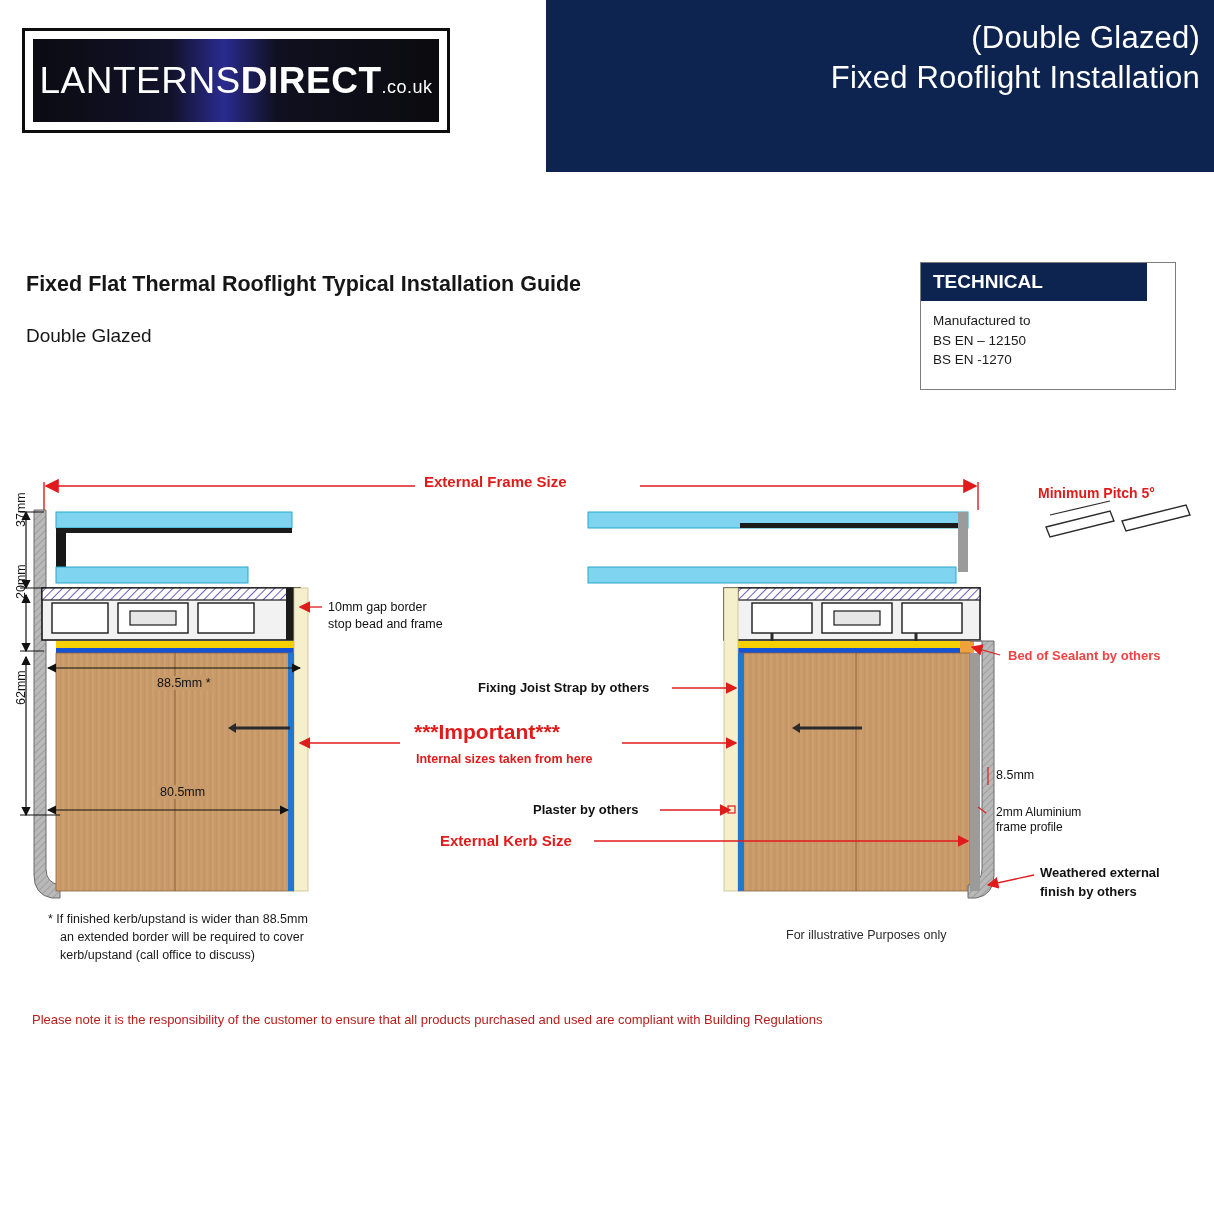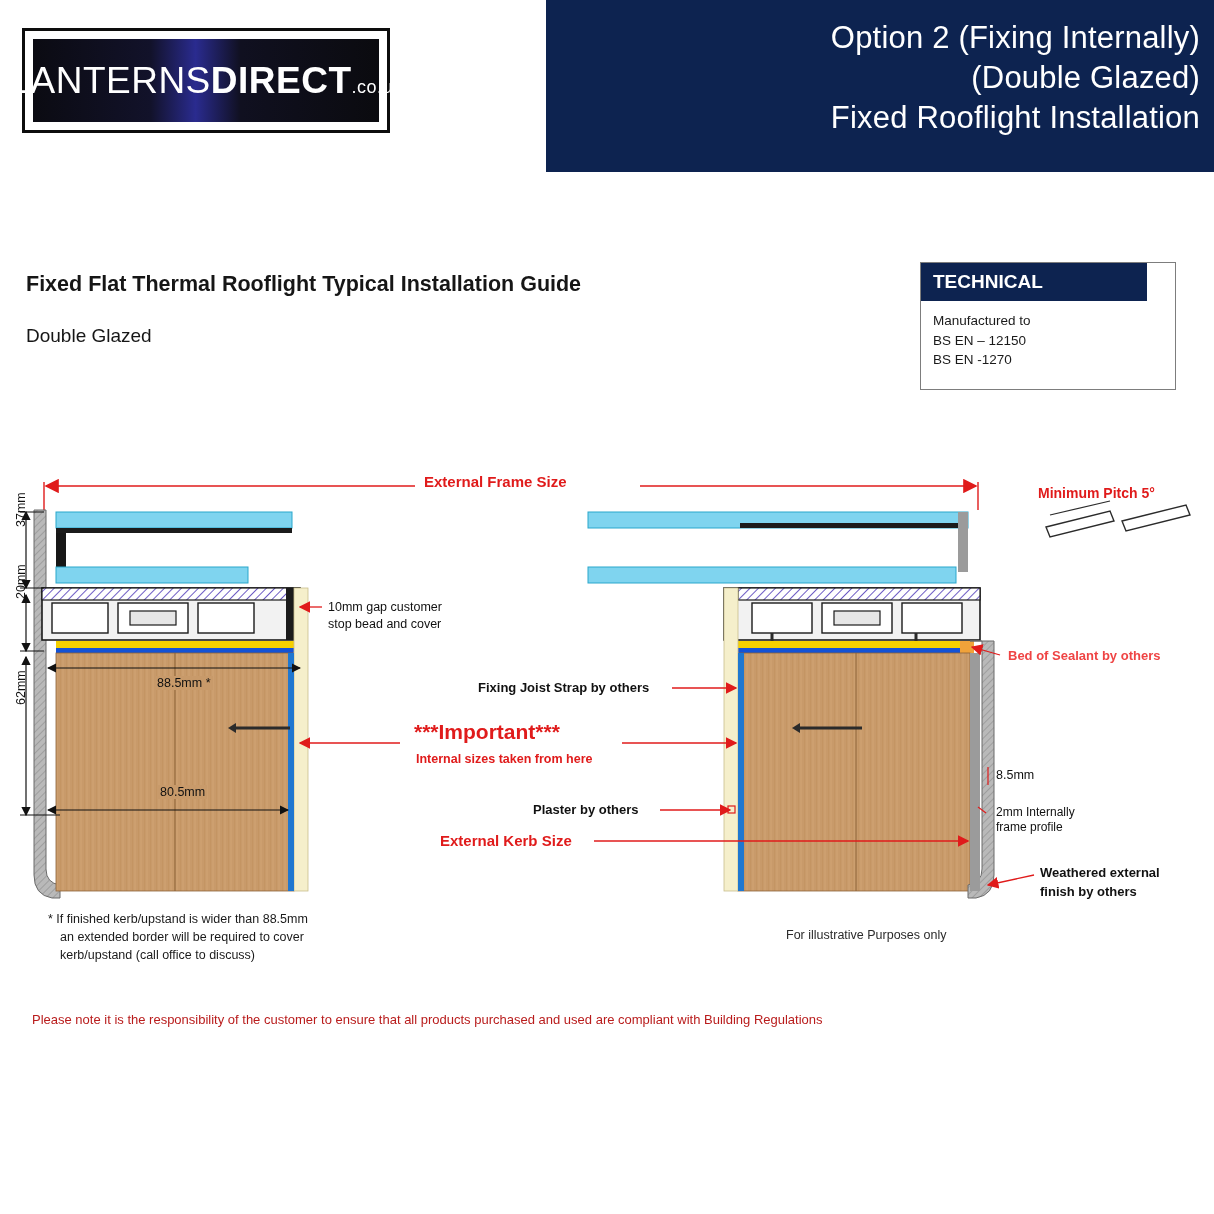--- a/index.html
+++ b/index.html
@@ -39,21 +39,21 @@
     font-size: 31px;
     line-height: 40px;
     font-weight: 400;
     letter-spacing: 0.2px;
   }
   .header-title div { white-space: nowrap; }
 
   .logo-box {
     position: absolute;
     top: 28px; left: 22px;
-    width: 368px;
+    width: 428px;
     height: 105px;
     background: #ffffff;
     border: 3px solid #0d0d0d;
     box-sizing: border-box;
   }
   .logo-inner {
     position: absolute;
     top: 8px; left: 8px;
     right: 8px; bottom: 8px;
     background: linear-gradient(90deg, #0b0b12 0%, #12122a 34%, #2a2b8f 47%, #101020 60%, #0b0b0f 100%);
@@ -148,21 +148,20 @@
     font-size: 13px;
     color: #b91c1c;
   }
 </style>
 </head>
 <body>
 
 <div class="header">
   <div class="header-band"></div>
   <div class="header-title">
-    <div>Option 2 (Fixing Internally)</div>
     <div>(Double Glazed)</div>
     <div>Fixed Rooflight Installation</div>
   </div>
 
   <div class="logo-box">
     <div class="logo-inner">
       <div class="logo-text">
         <span class="lanterns">LANTERNS</span><span class="direct">DIRECT</span><span class="tld">.co.uk</span>
       </div>
     </div>
@@ -340,39 +339,39 @@
   <div style="position:absolute;top:30px;left:1038px;font-size:14px;font-weight:700;color:#e01b1b;">Minimum Pitch 5°</div>
 
   <div style="position:absolute;top:72px;left:14px;font-size:12.5px;color:#111;transform:rotate(-90deg);transform-origin:left top;white-space:nowrap;">37mm</div>
   <div style="position:absolute;top:144px;left:14px;font-size:12.5px;color:#111;transform:rotate(-90deg);transform-origin:left top;white-space:nowrap;">20mm</div>
   <div style="position:absolute;top:250px;left:14px;font-size:12.5px;color:#111;transform:rotate(-90deg);transform-origin:left top;white-space:nowrap;">62mm</div>
 
   <div style="position:absolute;top:221px;left:155px;font-size:12.5px;color:#111;background:#c89a6a;padding:0 2px;">88.5mm  *</div>
   <div style="position:absolute;top:330px;left:158px;font-size:12.5px;color:#111;background:#c89a6a;padding:0 2px;">80.5mm</div>
 
   <div style="position:absolute;top:144px;left:328px;font-size:12.5px;color:#111;line-height:17px;">
-    <div>10mm gap customer</div>
-    <div>stop bead and cover</div>
+    <div>10mm gap border</div>
+    <div>stop bead and frame</div>
   </div>
 
   <div style="position:absolute;top:193px;left:1008px;font-size:13px;font-weight:700;color:#ef4444;">Bed of Sealant by others</div>
 
   <div style="position:absolute;top:225px;left:478px;font-size:13px;font-weight:700;color:#111;">Fixing Joist Strap by others</div>
 
   <div style="position:absolute;top:265px;left:414px;font-size:21px;font-weight:700;color:#e01b1b;">***Important***</div>
   <div style="position:absolute;top:297px;left:416px;font-size:12.5px;font-weight:700;color:#e01b1b;">Internal sizes taken from here</div>
 
   <div style="position:absolute;top:347px;left:533px;font-size:13px;font-weight:700;color:#111;">Plaster by others</div>
 
   <div style="position:absolute;top:377px;left:440px;font-size:15px;font-weight:700;color:#e01b1b;">External Kerb Size</div>
 
   <div style="position:absolute;top:313px;left:996px;font-size:12.5px;color:#111;">8.5mm</div>
 
   <div style="position:absolute;top:350px;left:996px;font-size:12px;color:#111;line-height:15px;">
-    <div>2mm Internally</div>
+    <div>2mm Aluminium</div>
     <div>frame profile</div>
   </div>
 
   <div style="position:absolute;top:408px;left:1040px;font-size:13px;font-weight:700;color:#111;line-height:19px;">
     <div>Weathered external</div>
     <div>finish by others</div>
   </div>
 </div>
 </div>
 

